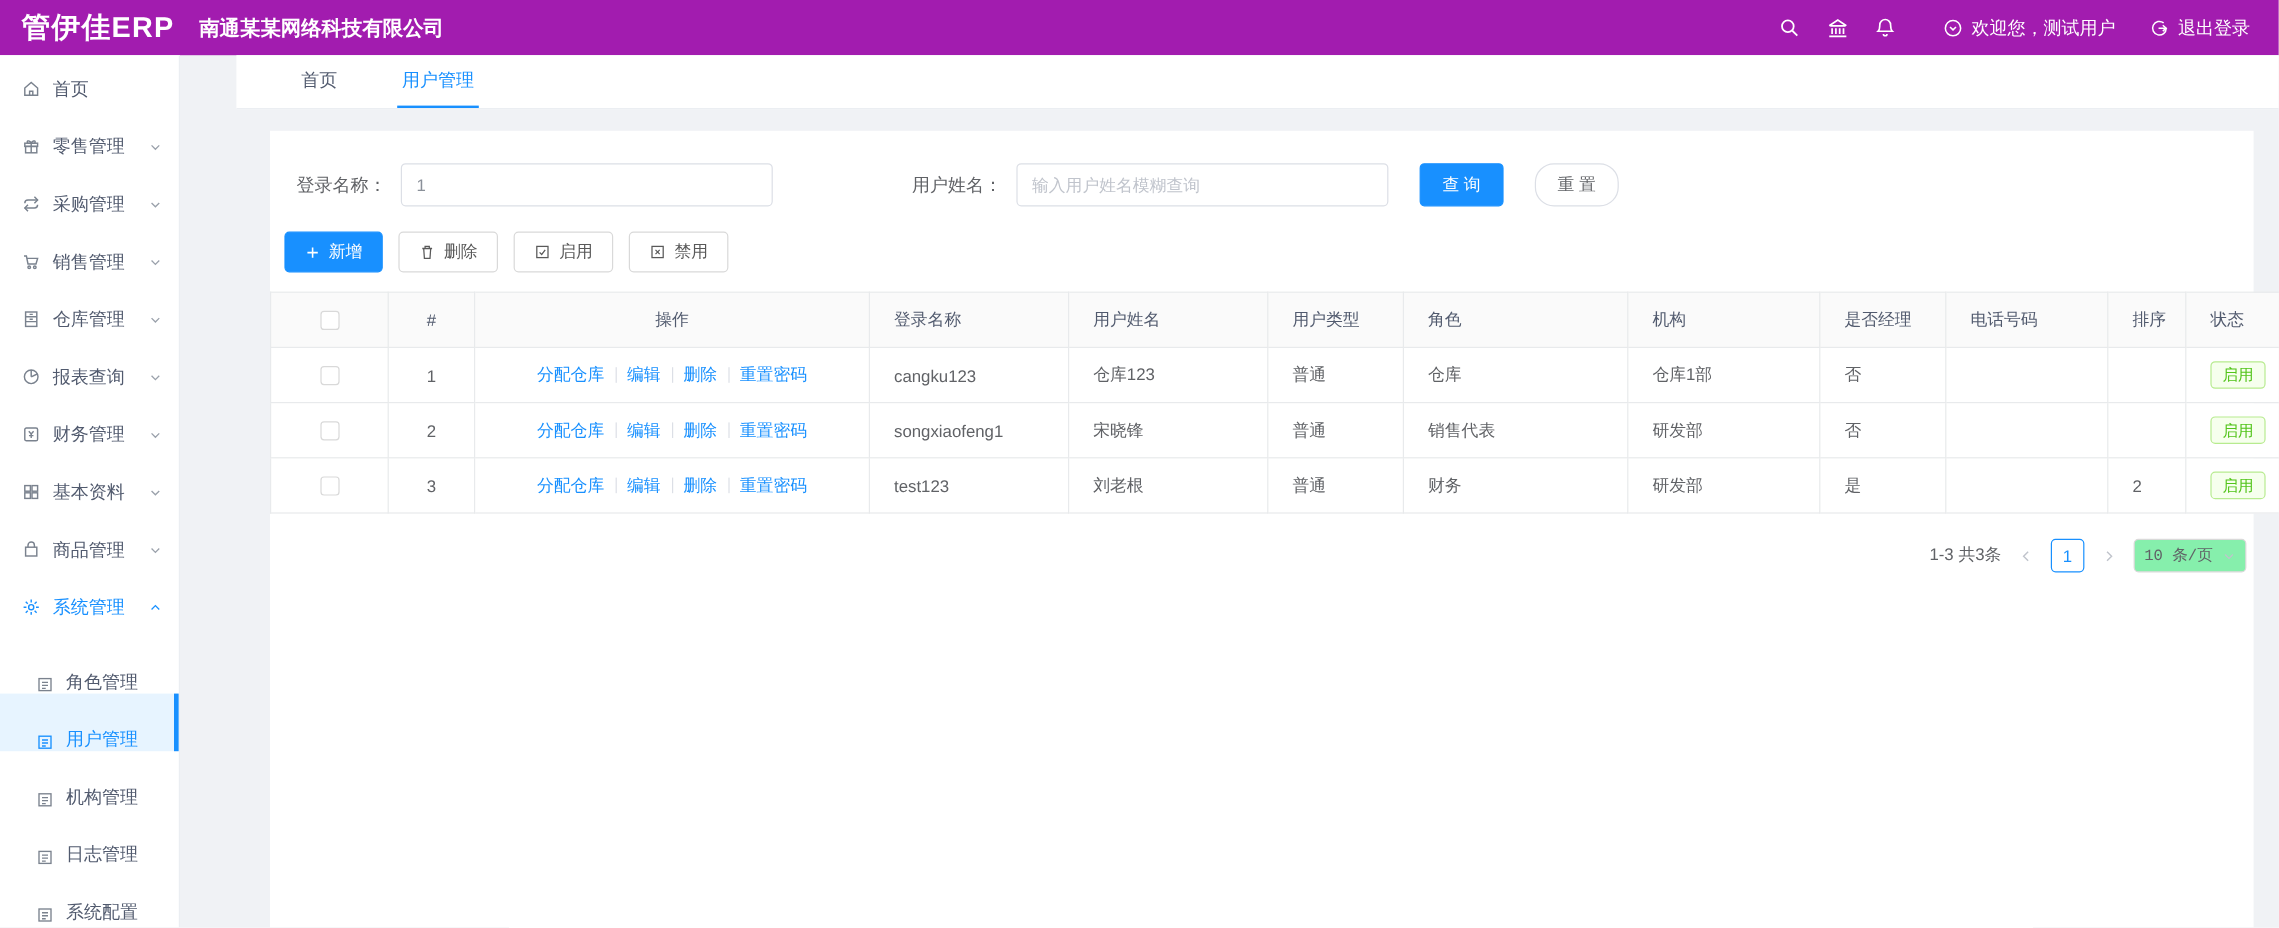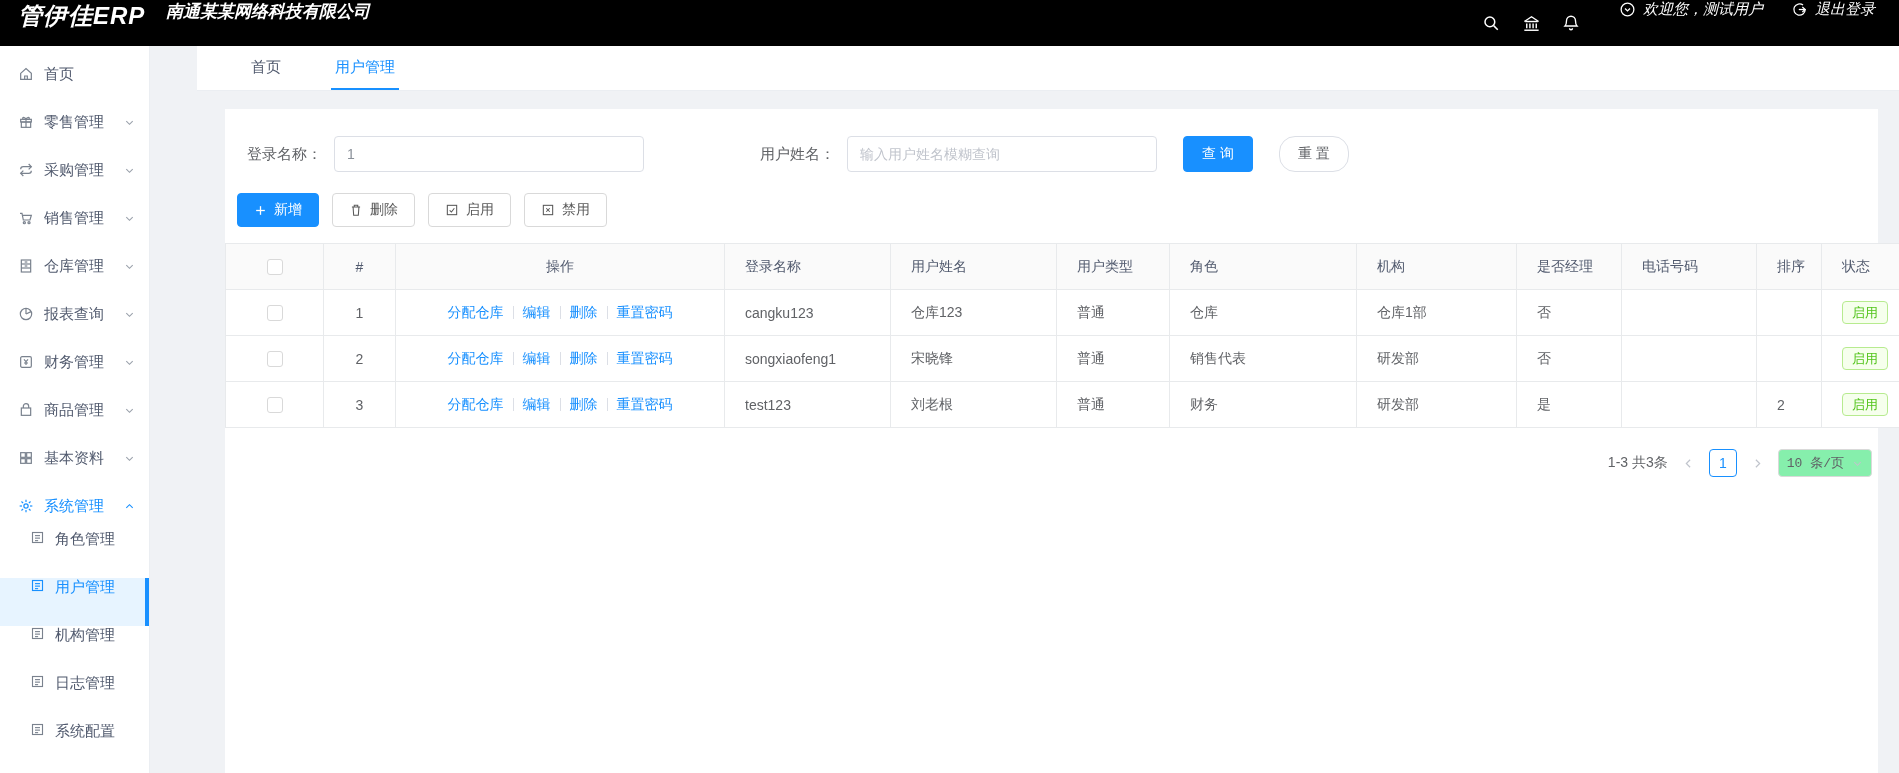--- a/index.html
+++ b/index.html
@@ -1,22 +1,22 @@
 <!DOCTYPE html>
 <html><head>
 <meta charset="utf-8">
 <style>
   * { margin:0; padding:0; box-sizing:border-box; }
   html,body { width:1899px; height:773px; overflow:hidden;
     font-family:"Liberation Sans","DejaVu Sans",sans-serif; background:#f0f2f5; }
   .app { width:100%; height:100%; display:flex; flex-direction:column; }
 
   
-  .topbar { height:46px; background:#000000; display:flex; align-items:flex-start;
-    color:#fff; flex:0 0 auto; padding:0 24px 0 18px;font-style:italic; }
+  .topbar { height:46px; background:#a21caf; display:flex; align-items:center;
+    color:#fff; flex:0 0 auto; padding:0 24px 0 18px; }
   .logo { font-size:24px; font-weight:700; letter-spacing:1px; width:140px; }
   .company { font-size:17px; font-weight:600; margin-left:8px; }
   .topbar .spacer { flex:1; }
   .top-icon { display:flex; align-items:center; justify-content:center;
     width:40px; height:46px; cursor:pointer; color:#fff; }
   .top-group { display:flex; align-items:center; gap:7px; margin-left:28px;
     font-size:15px; cursor:pointer; white-space:nowrap; }
 
   
   .main { flex:1; display:flex; min-height:0;gap:47px; }
@@ -24,21 +24,21 @@
   
   .sidebar { width:150px; background:#fff; border-right:1px solid #ebeef2;
     padding-top:4px; flex:0 0 auto; overflow:hidden; }
   .side-item { height:48px; display:flex; align-items:center; gap:10px;
     padding:0 14px 0 18px; font-size:15px; color:#515a6e; cursor:pointer; }
   .side-item .lbl { flex:1; }
   .side-item .icon { display:flex; color:#7a828e; }
   .side-item .chev { color:#9aa1ab; display:flex; }
   .side-item.active-parent, .side-item.active-parent .icon,
   .side-item.active-parent .chev { color:#1890ff; }
-  .side-sub { height:48px; display:flex; align-items:flex-start; gap:10px;
+  .side-sub { height:48px; display:flex; align-items:flex-end; gap:10px;
     padding:0 14px 0 30px; font-size:15px; color:#515a6e; cursor:pointer; }
   .side-sub .icon { display:flex; color:#7a828e; }
   .side-sub.active { background:#e7f4ff; color:#1890ff;
     border-right:4px solid #1890ff; }
   .side-sub.active .icon { color:#1890ff; }
 
   
   .content { flex:1; display:flex; flex-direction:column; min-width:0; }
   .tabbar { height:45px; background:#fff; display:flex; align-items:stretch;
     padding-left:50px; gap:46px; border-bottom:1px solid #ebeef2; flex:0 0 auto; }
@@ -270,42 +270,42 @@
         <span class="chev">
             <svg width="11" height="11" viewBox="0 0 24 24" fill="none" stroke="currentColor" stroke-width="2.4">
               <polyline points="5,9 12,16 19,9"></polyline>
             </svg>
           </span>
       </div>
 
       <div class="side-item">
         <span class="icon">
             <svg width="16" height="16" viewBox="0 0 24 24" fill="none" stroke="currentColor" stroke-width="1.8">
-              <path d="M8 9V6.5a4 4 0 0 1 8 0V9"></path>
-              <rect x="5" y="9" width="14" height="11"></rect>
-            </svg>
-          </span>
-        <span class="lbl">商品管理</span>
-        <span class="chev">
-            <svg width="11" height="11" viewBox="0 0 24 24" fill="none" stroke="currentColor" stroke-width="2.4">
-              <polyline points="5,9 12,16 19,9"></polyline>
-            </svg>
-          </span>
-      </div>
-
-      <div class="side-item">
-        <span class="icon">
-            <svg width="16" height="16" viewBox="0 0 24 24" fill="none" stroke="currentColor" stroke-width="1.8">
               <rect x="4" y="4" width="7" height="7"></rect>
               <rect x="13" y="4" width="7" height="7"></rect>
               <rect x="4" y="13" width="7" height="7"></rect>
               <rect x="13" y="13" width="7" height="7"></rect>
             </svg>
           </span>
         <span class="lbl">基本资料</span>
+        <span class="chev">
+            <svg width="11" height="11" viewBox="0 0 24 24" fill="none" stroke="currentColor" stroke-width="2.4">
+              <polyline points="5,9 12,16 19,9"></polyline>
+            </svg>
+          </span>
+      </div>
+
+      <div class="side-item">
+        <span class="icon">
+            <svg width="16" height="16" viewBox="0 0 24 24" fill="none" stroke="currentColor" stroke-width="1.8">
+              <path d="M8 9V6.5a4 4 0 0 1 8 0V9"></path>
+              <rect x="5" y="9" width="14" height="11"></rect>
+            </svg>
+          </span>
+        <span class="lbl">商品管理</span>
         <span class="chev">
             <svg width="11" height="11" viewBox="0 0 24 24" fill="none" stroke="currentColor" stroke-width="2.4">
               <polyline points="5,9 12,16 19,9"></polyline>
             </svg>
           </span>
       </div>
 
       <div class="side-item active-parent">
         <span class="icon">
             <svg width="16" height="16" viewBox="0 0 24 24" fill="none" stroke="currentColor" stroke-width="1.8">

